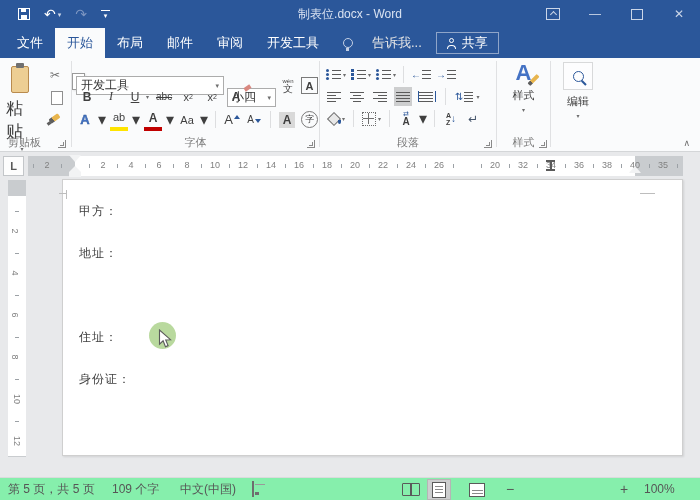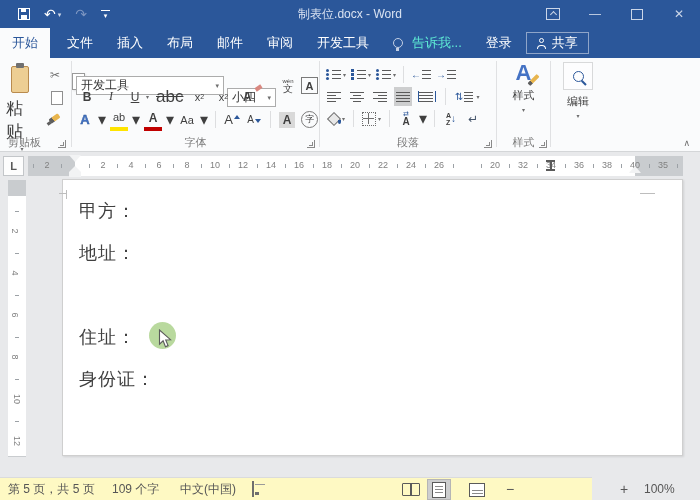--- a/index.html
+++ b/index.html
@@ -24,21 +24,21 @@
   .ic-ribbonopts{width:12px;height:10px;border:1px solid #CBD6E8;position:relative;}
   .ic-ribbonopts::after{content:"";position:absolute;left:3.5px;top:2.5px;width:4px;height:4px;
     border-left:1px solid #CBD6E8;border-top:1px solid #CBD6E8;transform:rotate(45deg);}
   .ic-max{width:10px;height:9px;border:1px solid #CBD6E8;}
   
   .tabrow{position:absolute;left:0;top:28px;width:700px;height:30px;background:#2B579A;
     display:flex;align-items:stretch;color:#fff;font-size:13px;}
   .tab{display:flex;align-items:center;padding:0 12px;cursor:default;white-space:nowrap;}
   .tab.first{padding-left:17px;}
   .tab.active{background:#FAFBFC;color:#2B579A;}
-  .tab.tellme{color:#5eead4;gap:9px;}
+  .tab.tellme{color:#e5e5e5;gap:19px;}
   .ic-bulb{width:8px;height:8px;border:1.2px solid #C3CFE4;border-radius:50%;position:relative;}
   .ic-bulb::after{content:"";position:absolute;left:2px;bottom:-4px;width:2.5px;height:3px;background:#C3CFE4;}
   .tab.share{border:1px solid #8FA5C9;margin:4px 6px 4px 2px;padding:0 10px;gap:5px;}
   .ic-person{position:relative;width:10px;height:10px;}
   .ic-person::before{content:"";position:absolute;left:2.5px;top:0;width:5px;height:5px;border:1px solid #fff;border-radius:50%;box-sizing:border-box;}
   .ic-person::after{content:"";position:absolute;left:0.5px;bottom:-1px;width:9px;height:4px;border:1px solid #fff;border-bottom:none;border-radius:5px 5px 0 0;box-sizing:border-box;}
   
   .ribbon{position:absolute;left:0;top:58px;width:700px;height:94px;background:#FAFBFC;
     border-bottom:1px solid #D4D6D8;box-sizing:border-box;color:#3F3F3F;}
   .gsep{position:absolute;top:3px;height:86px;width:1px;background:#E0E1E3;}
@@ -148,27 +148,27 @@
   .m-box{left:69px;top:20px;width:12px;height:5px;background:#F2F3F4;}
   .m-right{left:629px;top:14px;width:12px;height:7px;background:#F2F3F4;clip-path:polygon(50% 0,100% 100%,0 100%);}
   .tabstop{position:absolute;left:546px;top:8px;width:9px;height:11px;background:
     linear-gradient(#5A5A5A,#5A5A5A) top/100% 2px no-repeat,
     linear-gradient(#5A5A5A,#5A5A5A) bottom/100% 2px no-repeat,
     linear-gradient(#5A5A5A,#5A5A5A) center/2px 100% no-repeat;}
   .vruler{position:absolute;left:8px;top:28px;width:18px;height:277px;background:#C9CCCF;}
   .vruler .white{position:absolute;left:0;top:16px;width:18px;height:260px;background:#fff;}
   .page{position:absolute;left:62px;top:27px;width:621px;height:277px;background:#fff;
     border:1px solid #CFCFCF;box-sizing:border-box;box-shadow:1px 1px 2px rgba(0,0,0,.10);}
-  .docline{position:absolute;left:16px;font-size:18px;color:#404040;letter-spacing:1px;line-height:18px;}
+  .docline{position:absolute;left:16px;font-size:12px;color:#404040;letter-spacing:1px;line-height:18px;}
   .cropmark{position:absolute;background:#BDBDBD;}
   .click-dot{position:absolute;left:86px;top:142px;width:27px;height:27px;border-radius:50%;
     background:#B3D696;opacity:.92;}
   .cursor{position:absolute;left:95px;top:149px;}
   
-  .statusbar{position:absolute;left:0;top:477px;width:592px;height:23px;background:#fef9c3;
+  .statusbar{position:absolute;left:0;top:477px;width:700px;height:23px;background:#86efac;
     border-top:1px solid #DADBDC;box-sizing:border-box;font-size:12px;color:#565656;}
   .sb-item{position:absolute;top:0;height:22px;line-height:22px;white-space:nowrap;}
   .ic-macro{position:relative;width:14px;height:11px;border:1px solid #6E6E6E;background:#fff;margin-top:5px;}
   .ic-macro::before{content:"";position:absolute;left:1.5px;top:1.5px;width:10px;height:1.5px;background:#9A9A9A;}
   .ic-macro::after{content:"";position:absolute;left:2px;bottom:1.5px;width:4px;height:3px;background:#6E6E6E;}
   .viewbtn{position:absolute;top:1px;width:24px;height:21px;display:flex;align-items:center;justify-content:center;}
   .view-active{background:#CDCECF;border:1px solid #B5B5B5;box-sizing:border-box;}
   .ic-book{width:16px;height:11px;border:1px solid #5A5A5A;border-radius:1px;
     background:linear-gradient(to right,transparent 46%,#5A5A5A 46% 54%,transparent 54%);}
   .ic-page{position:relative;width:12px;height:14px;border:1px solid #5A5A5A;background:#fff;}
@@ -207,32 +207,30 @@
         </span>
       <span class="wbtn">—</span>
       <span class="wbtn">
           <span class="ic-max"></span>
         </span>
       <span class="wbtn">✕</span>
     </div>
   </div>
 
   <div class="tabrow">
+    <span class="tab first">文件</span>
     <span class="tab active">开始</span>
-    <span class="tab first">文件</span>
-    <span class="tab">插入</span>
     <span class="tab">布局</span>
     <span class="tab">邮件</span>
     <span class="tab">审阅</span>
     <span class="tab">开发工具</span>
     <span class="tab tellme">
         <span class="ic-bulb"></span>
         <span>告诉我...</span>
       </span>
-    <span class="tab">登录</span>
     <span class="tab share">
         <span class="ic-person"></span>
         <span>共享</span>
       </span>
   </div>
 
   <div class="ribbon">
 
     <div class="grp" style="left:0;width:71px;">
       <div class="rrow" style="left:6px;top:5px;flex-direction:column;width:32px;">
@@ -274,21 +272,21 @@
           </span>
         <span class="rbtn">
             <span class="boxA">A</span>
           </span>
       </div>
       <div class="rrow" style="left:6px;top:29px;gap:6px;">
         <span class="rbtn" style="font-weight:bold;">B</span>
         <span class="rbtn" style="font-style:italic;font-family:'Liberation Serif',serif;">I</span>
         <span class="rbtn" style="text-decoration:underline;">U</span>
           <span class="bcaret" style="margin-left:-4px;font-size:6px;color:#6E6E6E;">▾</span>
-        <span class="rbtn" style="text-decoration:line-through;font-size:17px;">abc</span>
+        <span class="rbtn" style="text-decoration:line-through;font-size:10px;">abc</span>
         <span class="rbtn" style="font-size:11px;">
             <span>x</span>
             <sub style="font-size:7px;">2</sub>
           </span>
         <span class="rbtn" style="font-size:11px;">
             <span>x</span>
             <sup style="font-size:7px;">2</sup>
           </span>
         <span class="rbtn clr-A">A</span>
       </div>

